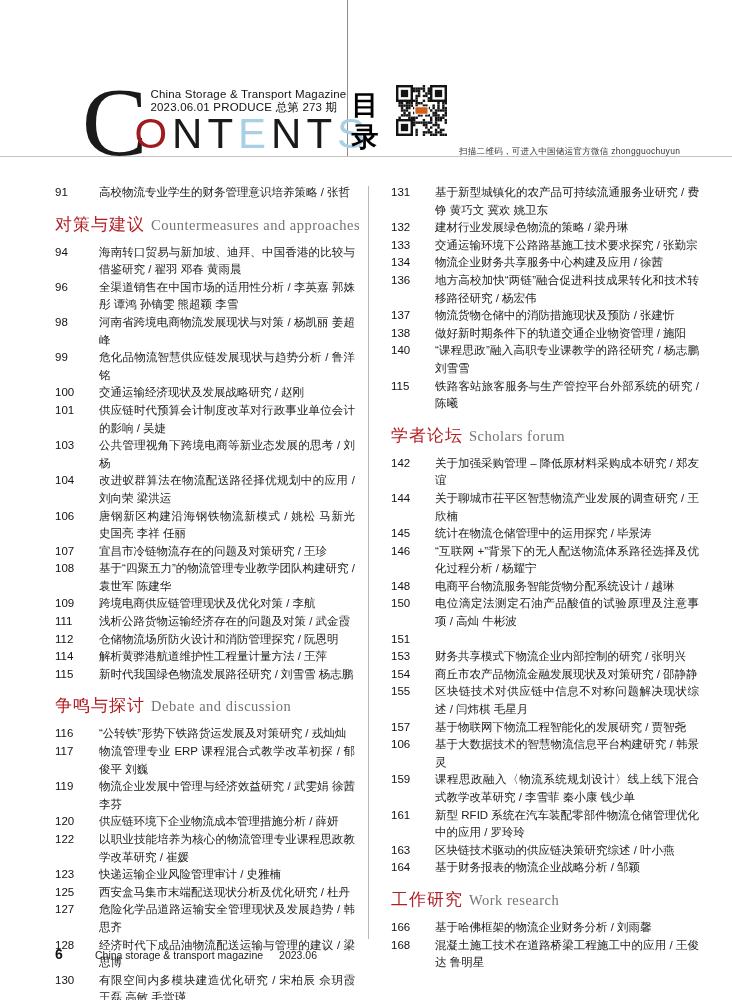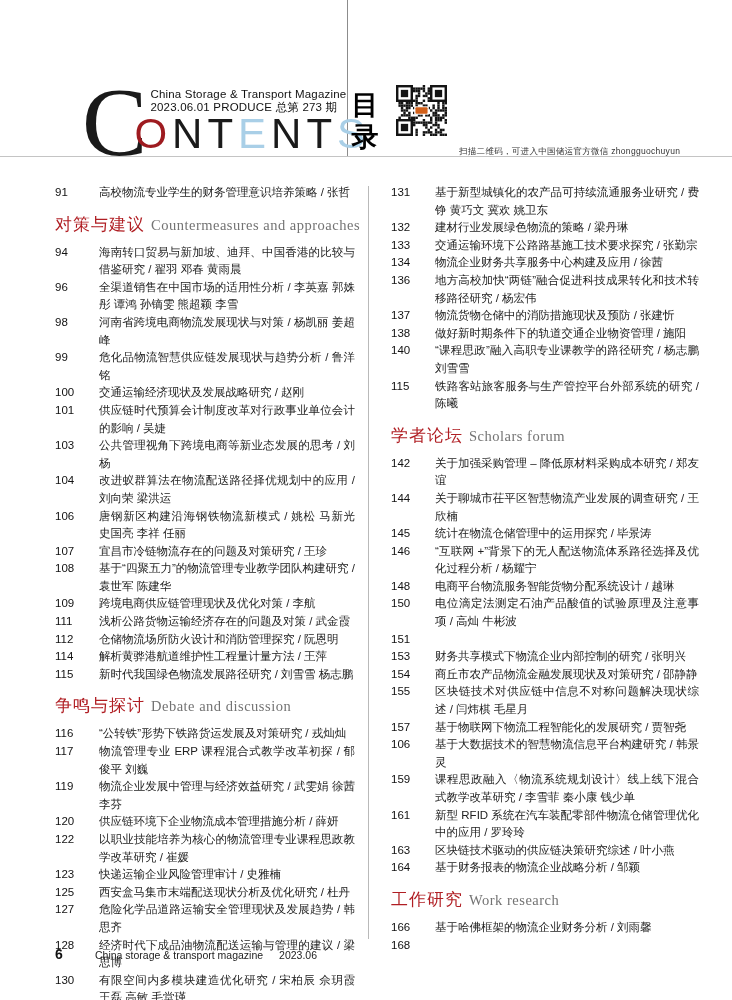--- a/index.html
+++ b/index.html
@@ -438,20 +438,21 @@
         <div class="num">164</div>
         <div class="title">基于财务报表的物流企业战略分析 / 邹颖</div>
       </div>
       <div class="section-header"><span class="sec-zh">工作研究</span><span class="sec-en">Work research</span></div>
       <div class="entry">
         <div class="num">166</div>
         <div class="title">基于哈佛框架的物流企业财务分析 / 刘雨馨</div>
       </div>
       <div class="entry">
         <div class="num">168</div>
+        <div class="title">混凝土施工技术在道路桥梁工程施工中的应用 / 王俊达 鲁明星</div>
       </div>
     </div>
 
   <div class="footer">
     <span class="pg">6</span>
     <span class="fmag">China storage &amp; transport magazine</span>
     <span class="fissue">2023.06</span>
   </div>
 
 </div>

